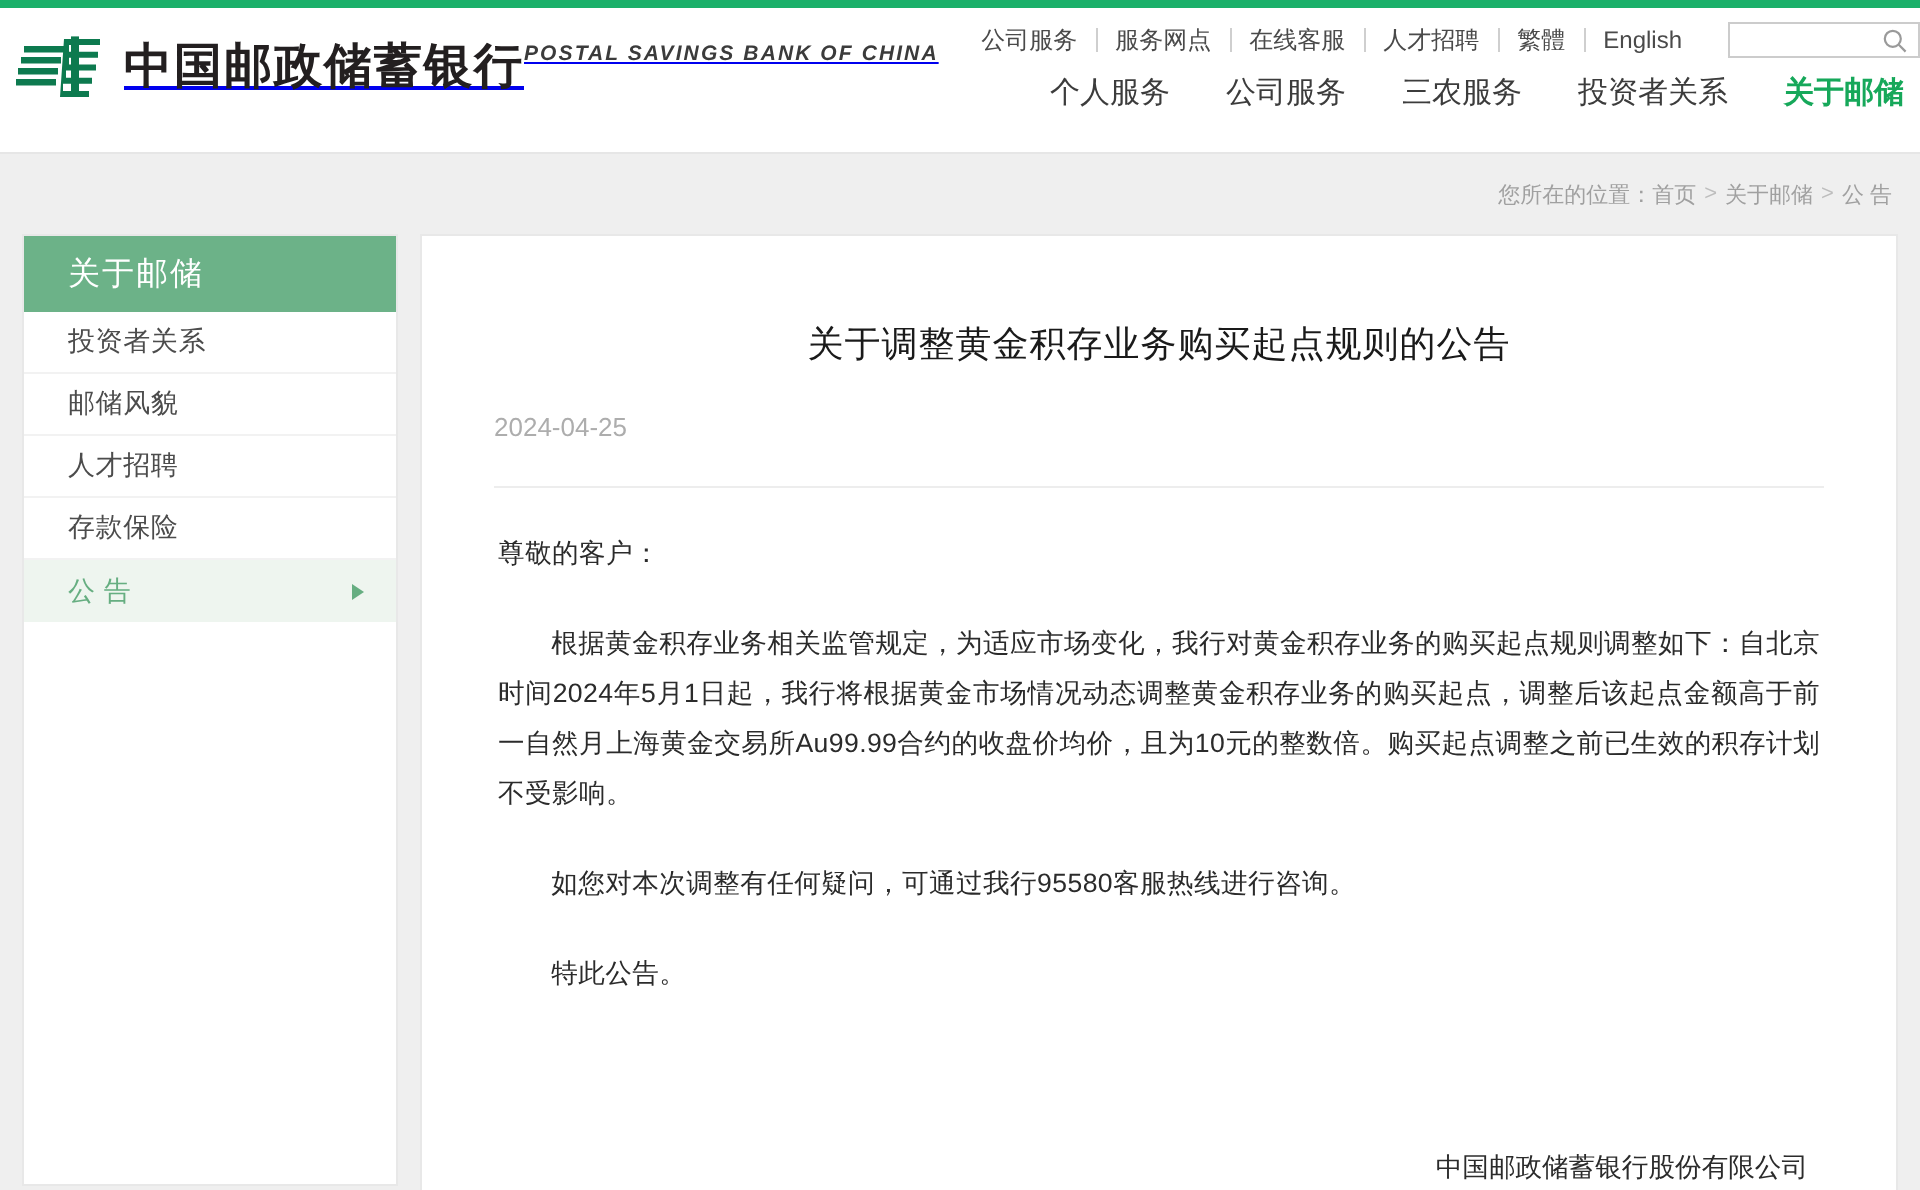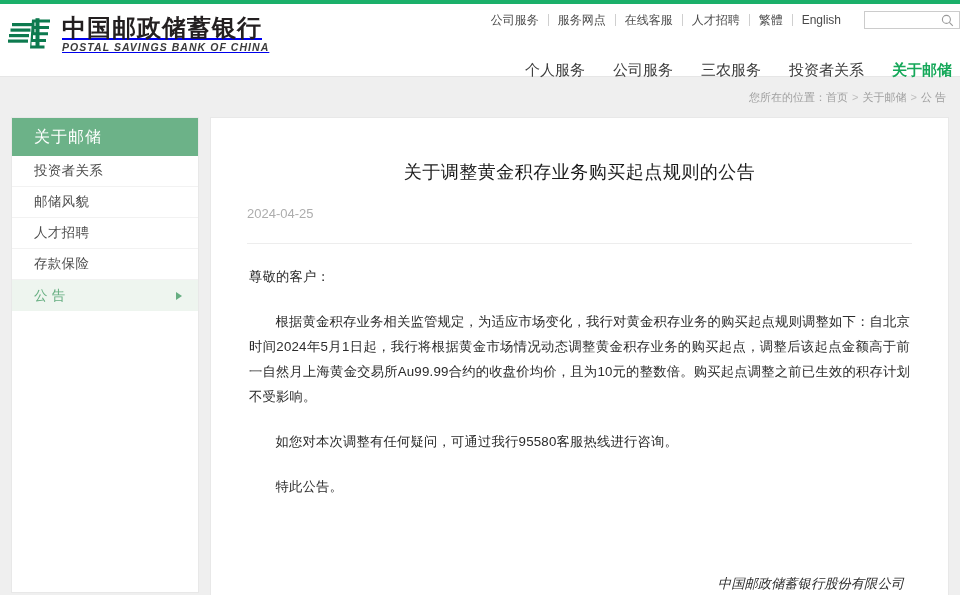--- a/index.html
+++ b/index.html
@@ -19,21 +19,21 @@
     position: relative;
     height: 73px;
     background: #ffffff;
     border-bottom: 1px solid #e6e6e6;
   }
   .logo-wrap {
     position: absolute; left: 8px; top: 10px;
     display: flex; align-items: center; gap: 8px;
   }
   .logo-mark { width: 46px; height: 40px; display: block; }
-  .logo-text { display: flex; flex-direction: column; justify-content: center; }
+  .logo-text { display: flex; flex-direction: row; justify-content: center; }
   .logo-cn {
     font-size: 24px; font-weight: bold; color: #231f20;
     letter-spacing: 1px; line-height: 26px;
     font-family: "Liberation Sans", "DejaVu Sans", sans-serif;
   }
   .logo-en {
     font-size: 10.5px; color: #3b3b3b; letter-spacing: 1.05px;
     line-height: 13px; font-weight: bold; white-space: nowrap; font-style: italic;
   }
 
@@ -54,21 +54,21 @@
   }
   .search-input {
     border: none; outline: none; width: 74px; height: 16px;
     font-size: 11px; padding-left: 5px; color: #333;
     font-family: "Liberation Sans", sans-serif; background: transparent;
   }
   .search-icon { position: absolute; right: 5px; top: 2px; }
 
   
   .main-nav {
-    position: absolute; right: 8px; top: 56px;
+    position: absolute; right: 8px; top: 33px;
     display: flex; align-items: center; gap: 28px;
   }
   .nav-item {
     font-size: 15px; color: #3c3c3c; text-decoration: none;
     line-height: 20px; white-space: nowrap;
   }
   .nav-item.active { color: #16a85a; font-weight: bold; }
 
   
   .breadcrumb {
@@ -127,21 +127,21 @@
   }
   .divider { height: 1px; background: #ededed; margin-top: 22px; }
   .article-body { padding: 0 2px; }
   .para {
     font-size: 13.3px; color: #2b2b2b; line-height: 25px;
     margin-top: 20px; text-align: justify; letter-spacing: 0.2px;
   }
   .para.indent { text-indent: 2em; }
   .sign {
     font-size: 13.3px; color: #2b2b2b; text-align: right;
-    line-height: 25px; padding-right: 6px; font-style: italic;
+    line-height: 25px; padding-right: 6px;
   }
   .sign.first { margin-top: 72px; }
 </style>
 </head>
 <body>
 
 <div class="page">
 
   <div class="top-rule"></div>
 

